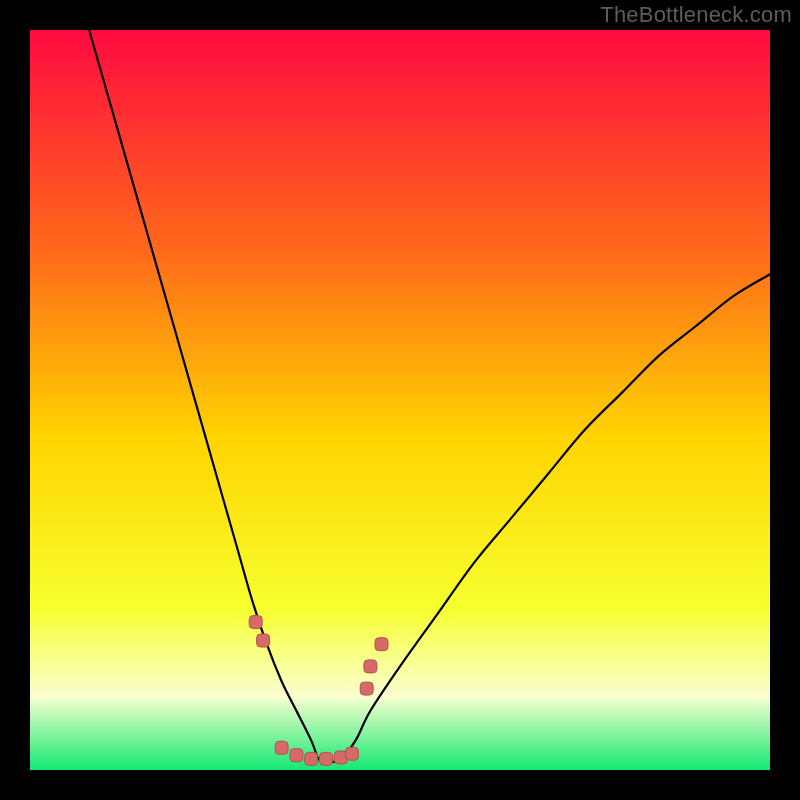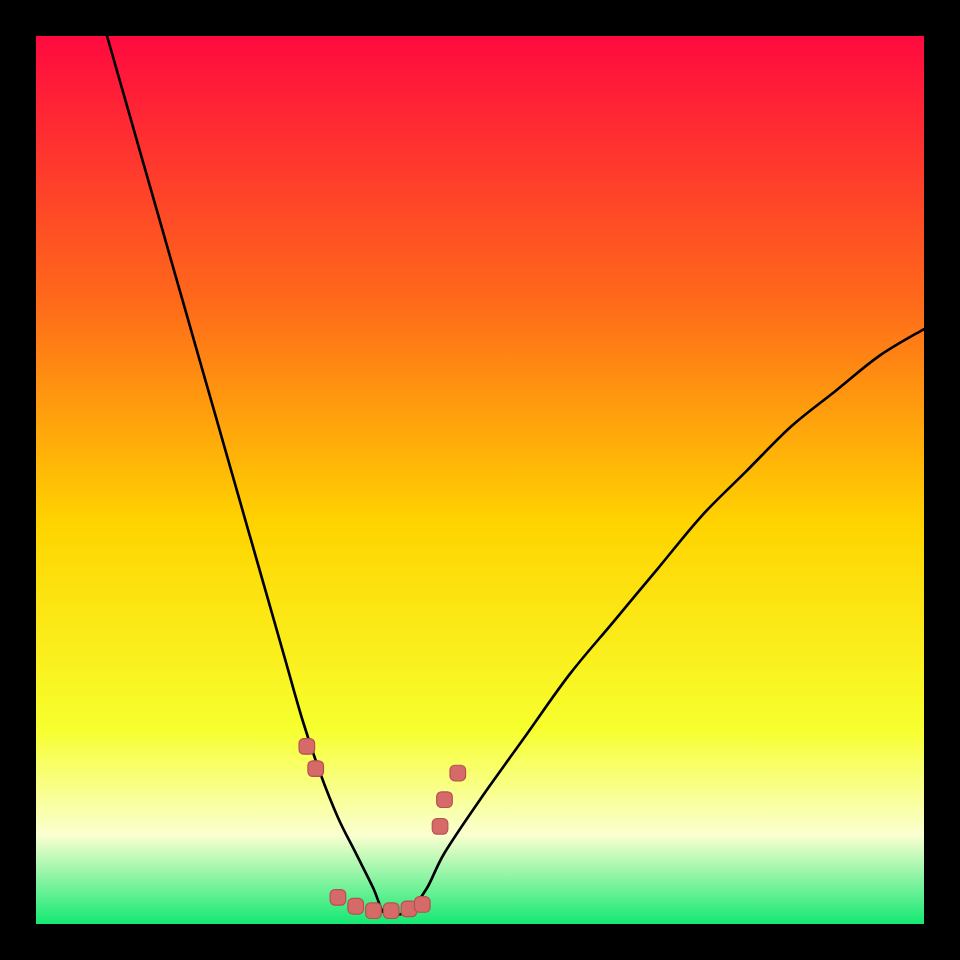--- a/index.html
+++ b/index.html
@@ -62,13 +62,14 @@
         <rect x="304.7" y="752.4" width="13" height="13" rx="4" ry="4" fill="#d66a68" stroke="#b5514f" stroke-width="1"></rect>
         <rect x="319.5" y="752.4" width="13" height="13" rx="4" ry="4" fill="#d66a68" stroke="#b5514f" stroke-width="1"></rect>
         <rect x="334.3" y="750.92" width="13" height="13" rx="4" ry="4" fill="#d66a68" stroke="#b5514f" stroke-width="1"></rect>
         <rect x="345.4" y="747.22" width="13" height="13" rx="4" ry="4" fill="#d66a68" stroke="#b5514f" stroke-width="1"></rect>
         <rect x="360.2" y="682.1" width="13" height="13" rx="4" ry="4" fill="#d66a68" stroke="#b5514f" stroke-width="1"></rect>
         <rect x="363.90000000000003" y="659.9" width="13" height="13" rx="4" ry="4" fill="#d66a68" stroke="#b5514f" stroke-width="1"></rect>
         <rect x="375" y="637.7" width="13" height="13" rx="4" ry="4" fill="#d66a68" stroke="#b5514f" stroke-width="1"></rect>
       </g>
   </svg>
 
+  <div class="watermark">TheBottleneck.com</div>
 </div>
 
 </body></html>

